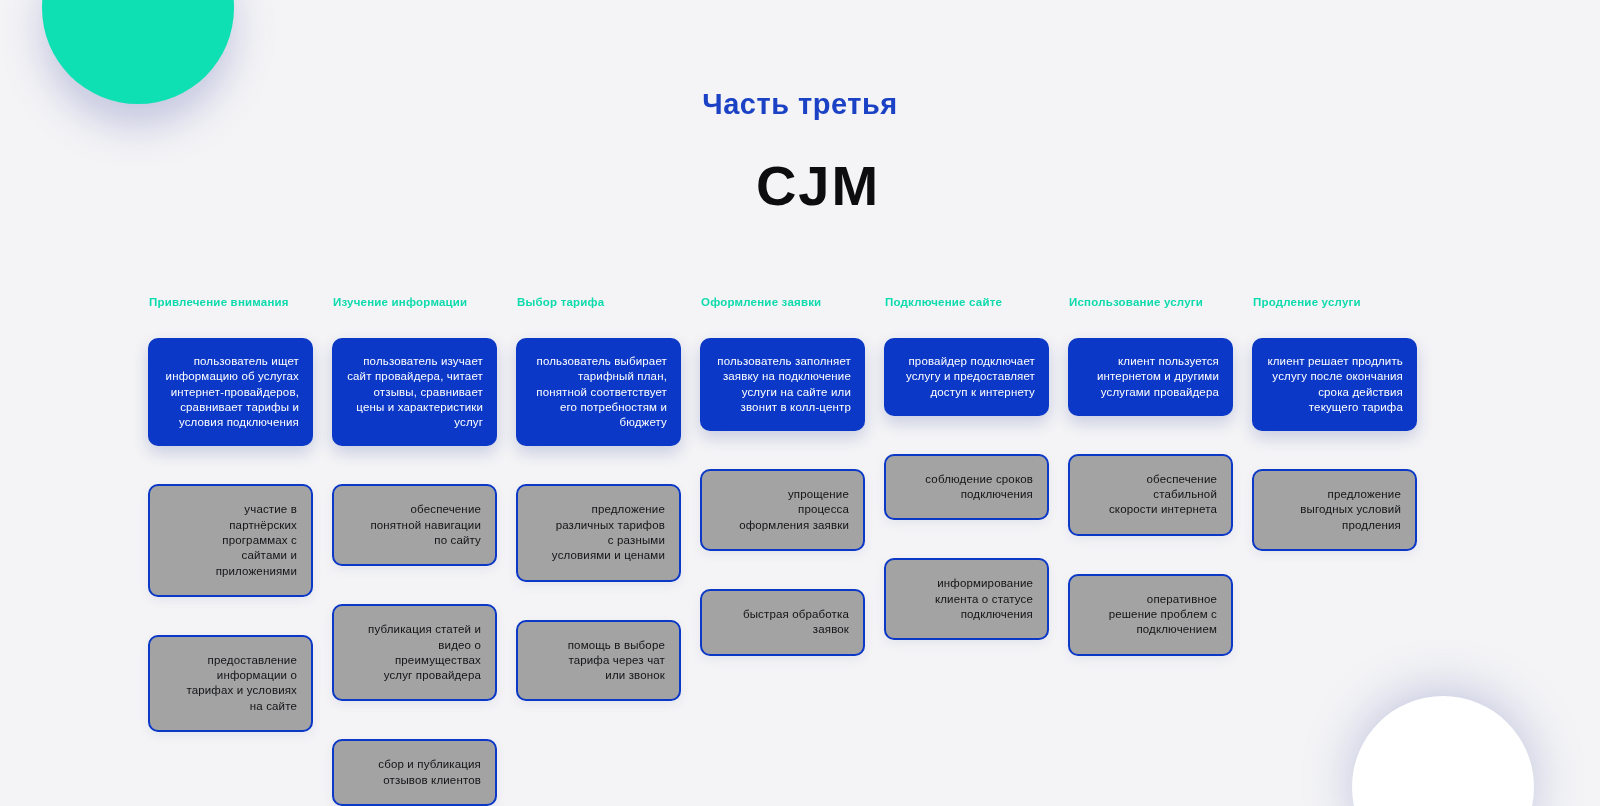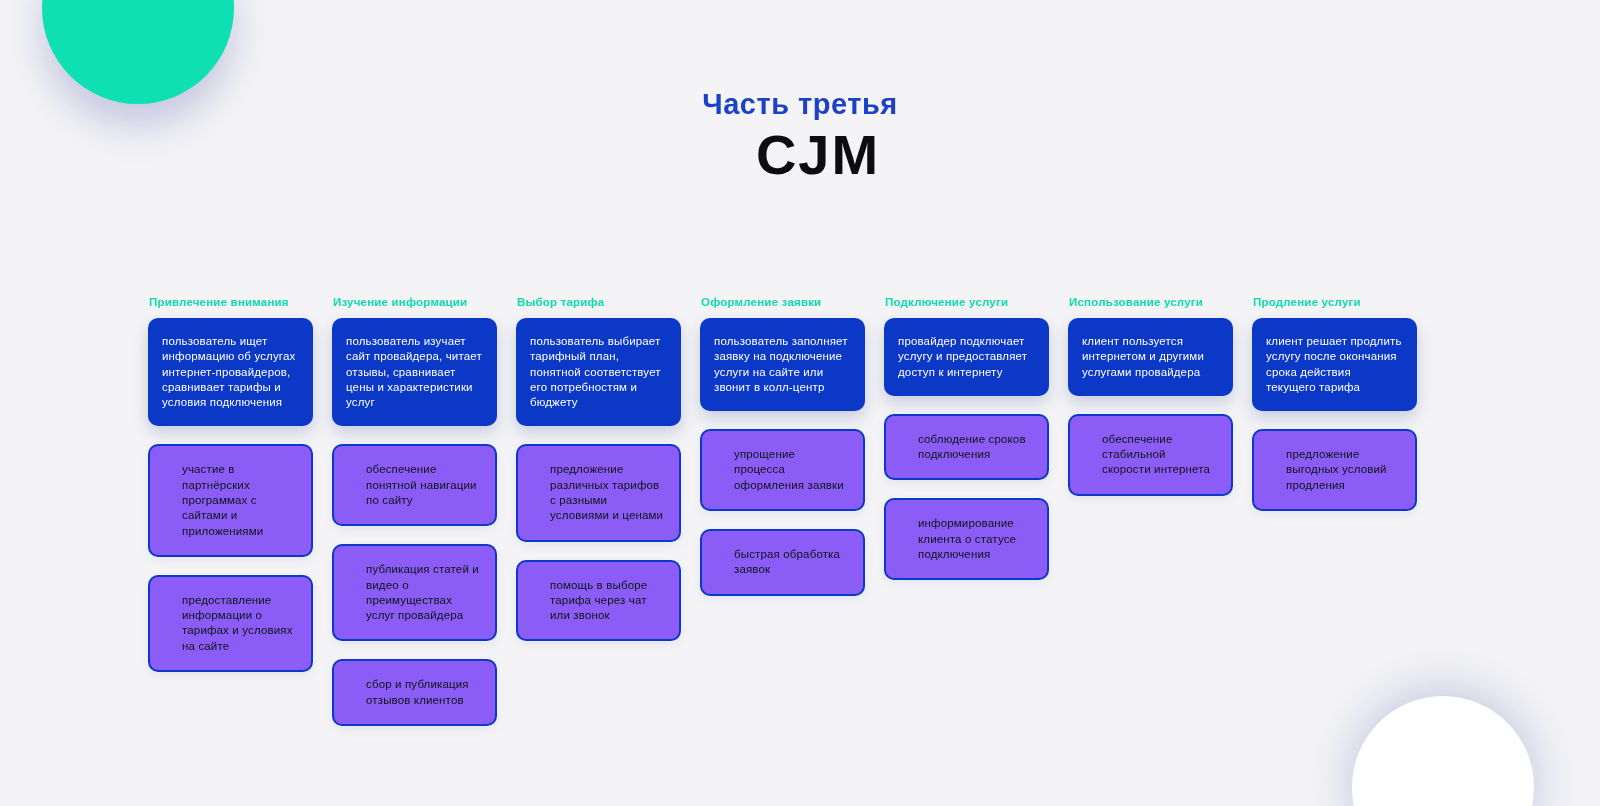--- a/index.html
+++ b/index.html
@@ -21,48 +21,49 @@
     background: #FFFFFF;
     box-shadow: 0 -6px 48px rgba(122,132,190,0.42);
   }
   .heading { position: absolute; left: 0; top: 0; width: 100%; text-align: center; }
   .subtitle {
     position: absolute; top: 88px; width: 100%;
     font-size: 29px; font-weight: 700; letter-spacing: 0.5px;
     color: var(--title-blue, #1B41C4);
   }
   .big-title {
-    position: absolute; top: 122px; width: 100%;
+    position: absolute; top: 153px; width: 100%;
     font-size: 56px; font-weight: 800; letter-spacing: 2px;
     color: #0D0D10;
     padding-left: 36px;
   }
   .board {
     position: absolute; left: 148px; top: 296px;
     display: flex; gap: 19px; align-items: flex-start;
   }
-  .column { width: 165px; display: flex; flex-direction: column; }
+  .column { width: 165px; display: flex; flex-direction: column; gap: 20px; }
   .col-header {
     font-size: 11.5px; font-weight: 700; letter-spacing: 0.2px;
     color: var(--teal-text, #0EDBAD);
     margin: 0 0 9px 1px; line-height: 13px;
   }
   .card {
     border-radius: 10px;
     padding: 16px 14px;
     font-size: 11.5px; line-height: 1.33; letter-spacing: 0.15px;
     margin-bottom: 18px;
+    text-align: right;
   }
   .card.filled {
     background: var(--blue, #0B38C6);
     color: #FFFFFF;
     box-shadow: 0 7px 16px rgba(28,48,140,0.20);
   }
   .card.outlined {
-    background: #8b5cf6;
+    background: #a3a3a3;
     border: 2px solid var(--blue, #0B38C6);
     color: #121316;
     box-shadow: 0 4px 10px rgba(104,114,172,0.10);
     padding-left: 32px;
   }
 </style>
 </head>
 <body>
 
 <div class="circle teal"></div>
@@ -93,28 +94,29 @@
       <div class="card outlined">предложение различных тарифов с разными условиями и ценами</div>
       <div class="card outlined">помощь в выборе тарифа через чат или звонок</div>
     </div>
     <div class="column">
       <div class="col-header">Оформление заявки</div>
       <div class="card filled">пользователь заполняет заявку на подключение услуги на сайте или звонит в колл-центр</div>
       <div class="card outlined">упрощение процесса оформления заявки</div>
       <div class="card outlined">быстрая обработка заявок</div>
     </div>
     <div class="column">
-      <div class="col-header">Подключение услуги</div>
+      <div class="col-header">Подключение сайте</div>
       <div class="card filled">провайдер подключает услугу и предоставляет доступ к интернету</div>
       <div class="card outlined">соблюдение сроков подключения</div>
       <div class="card outlined">информирование клиента о статусе подключения</div>
     </div>
     <div class="column">
       <div class="col-header">Использование услуги</div>
       <div class="card filled">клиент пользуется интернетом и другими услугами провайдера</div>
       <div class="card outlined">обеспечение стабильной скорости интернета</div>
+      <div class="card outlined">оперативное решение проблем с подключением</div>
     </div>
     <div class="column">
       <div class="col-header">Продление услуги</div>
       <div class="card filled">клиент решает продлить услугу после окончания срока действия текущего тарифа</div>
       <div class="card outlined">предложение выгодных условий продления</div>
     </div>
   </div>
 
 </body></html>

